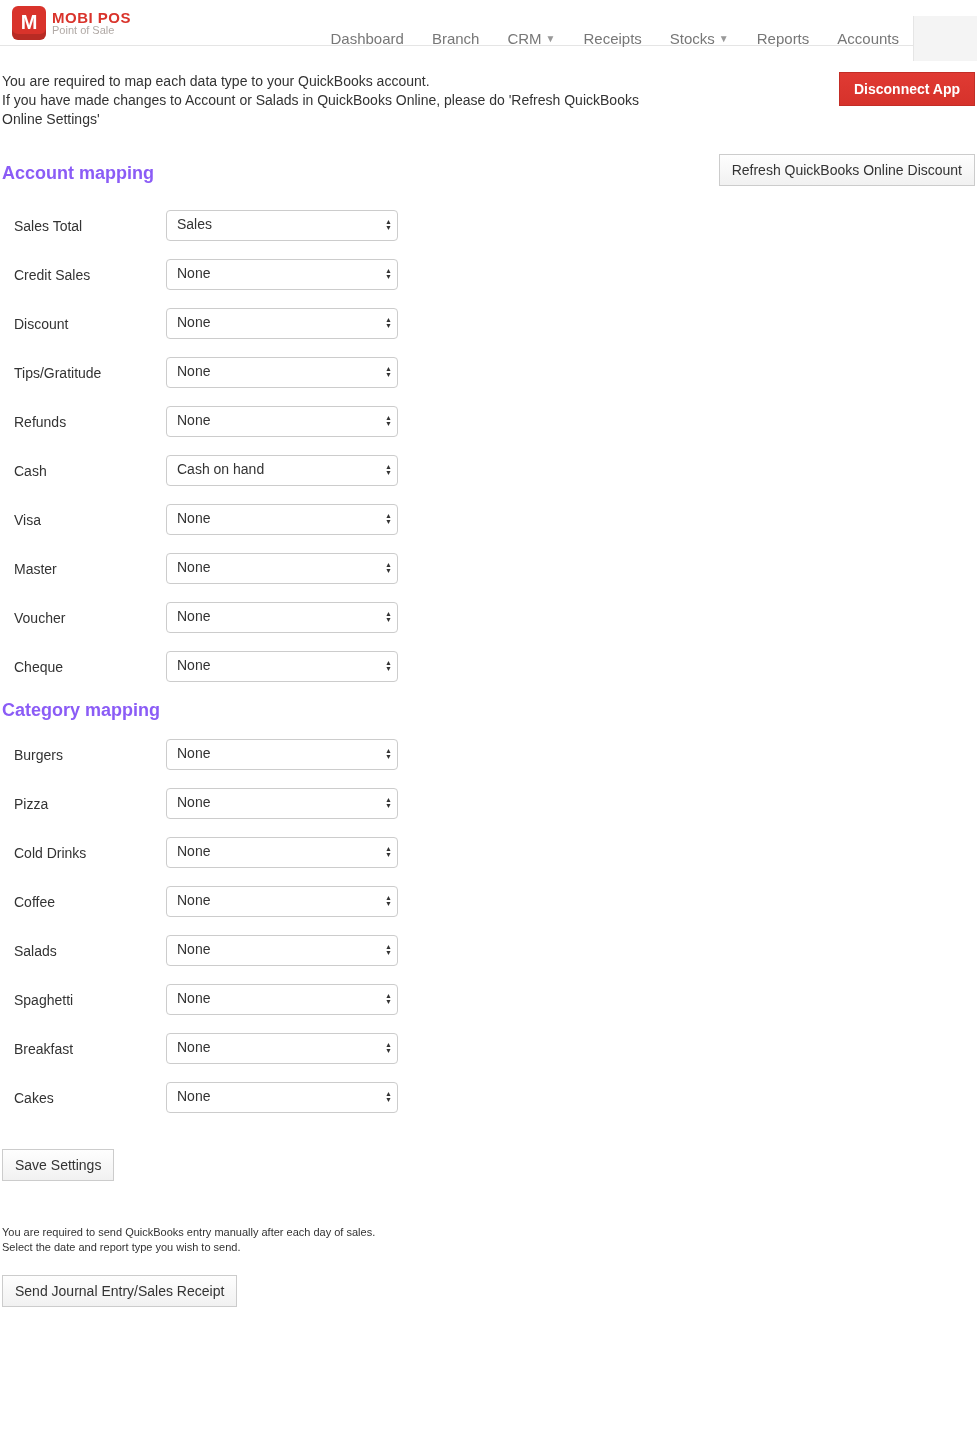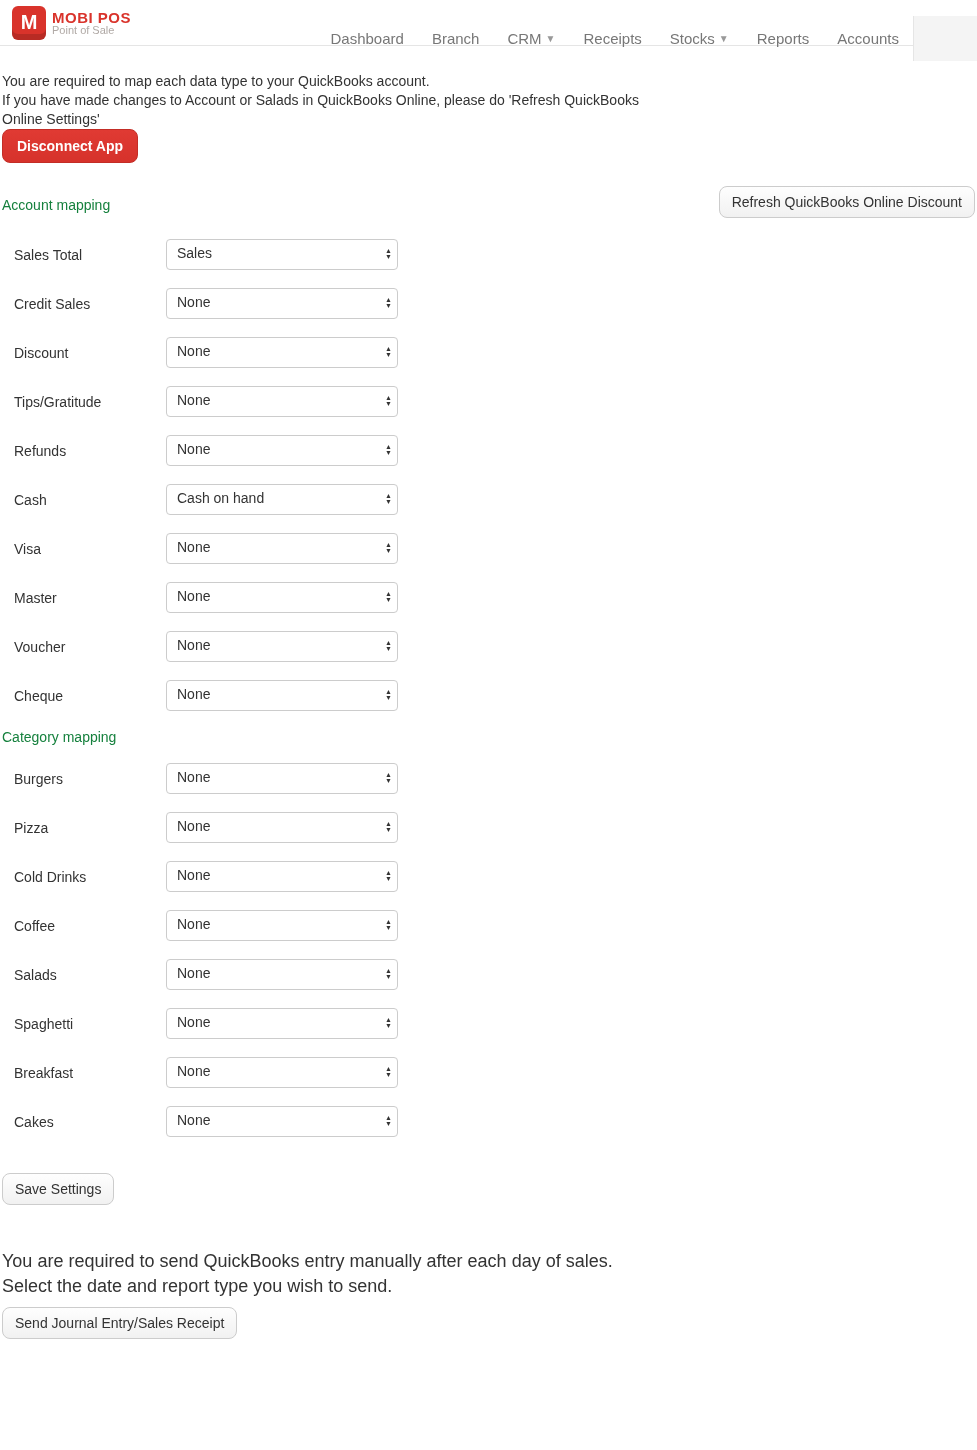--- a/index.html
+++ b/index.html
@@ -67,55 +67,54 @@
   }
   .content {
     padding: 10px 2px 40px 2px;
     position: relative;
   }
   .intro-row {
     display: flex;
     align-items: flex-start;
     justify-content: space-between;
     padding: 16px 0 8px 0;
-    flex-direction: column;
   }
   .intro-text {
     color: #333;
     font-size: 14px;
     line-height: 1.35;
     max-width: 640px;
   }
   .btn {
     border: 1px solid #ccc;
     background: linear-gradient(#fefefe,#f1f1f1);
     color: #333;
     padding: 7px 12px;
-    border-radius: 8px;
+    border-radius: 0;
     font-size: 14px;
     cursor: pointer;
     white-space: nowrap;
   }
   .btn-danger {
     background: linear-gradient(#e03a33,#d6322b);
     border: 1px solid #c32d26;
     color: #fff;
     font-weight: 600;
     padding: 8px 14px;
   }
   .section-title-row {
     display: flex;
     align-items: center;
     justify-content: space-between;
     margin-top: 12px;
   }
   h3.section-title {
-    font-size: 14px;
-    font-weight: 400;
-    color: #15803d;
+    font-size: 18px;
+    font-weight: 700;
+    color: #8b5cf6;
     margin: 14px 0 8px 0;
   }
   .field-row {
     display: flex;
     align-items: center;
     margin: 18px 12px;
   }
   .field-row:first-of-type { margin-top: 6px; }
   .field-label {
     width: 152px;
@@ -146,25 +145,25 @@
     transform: translateY(-50%);
     display: flex;
     flex-direction: column;
     font-size: 7px;
     line-height: 6px;
     color: #333;
     pointer-events: none;
   }
   .footer-text {
     margin-top: 44px;
-    font-size: 18px;
+    font-size: 11px;
     line-height: 1.4;
   }
   .save-btn { margin-top: 18px; }
-  .send-btn { margin-top: 8px; }
+  .send-btn { margin-top: 20px; }
 </style>
 </head>
 <body>
 
 <div class="topbar">
   <div class="logo">
     <div class="logo-icon">M</div>
     <div class="logo-text">
       <div class="logo-title">MOBI POS</div>
       <div class="logo-sub">Point of Sale</div>

